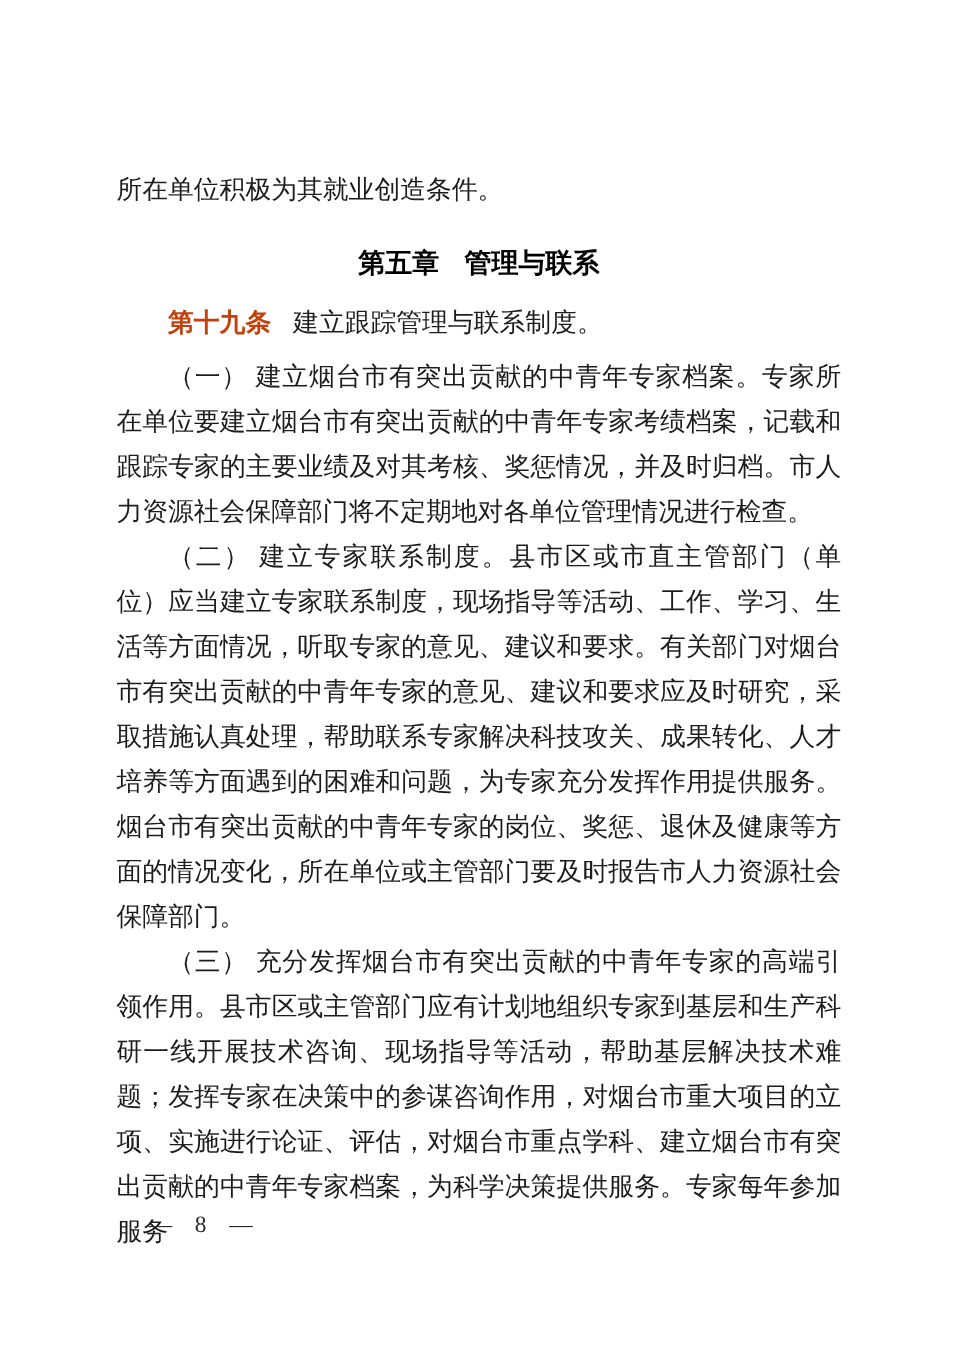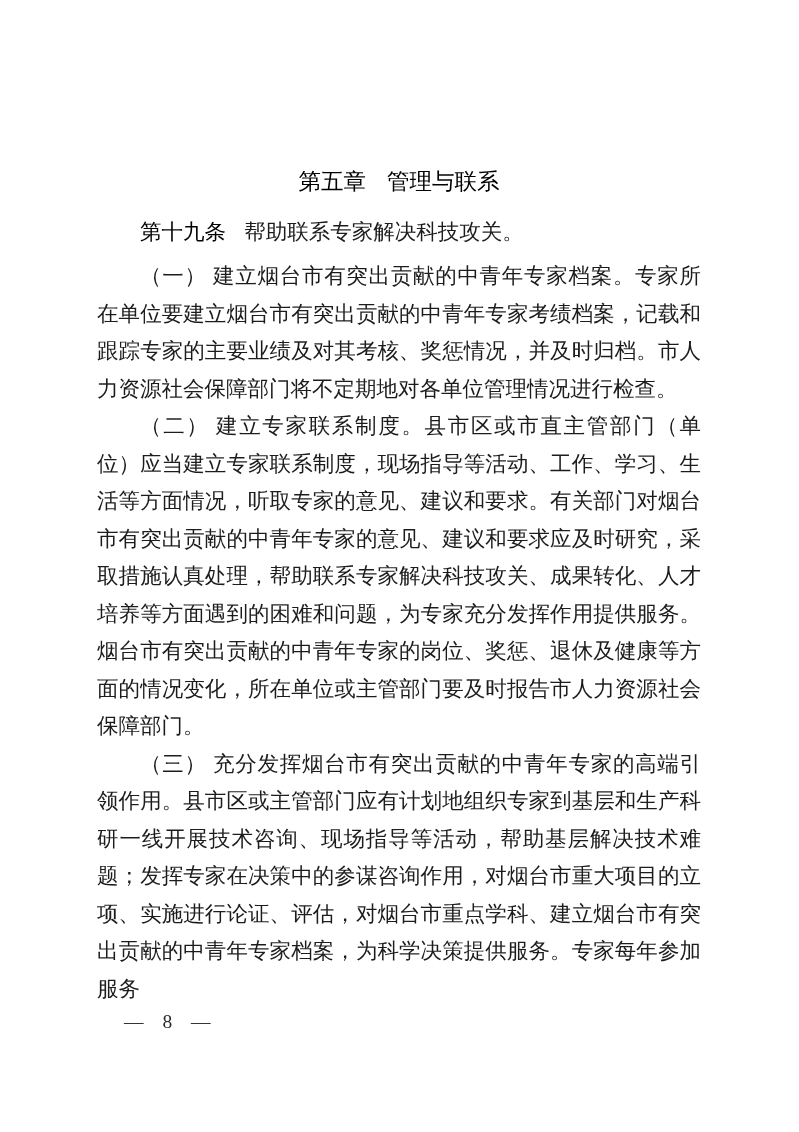--- a/index.html
+++ b/index.html
@@ -25,37 +25,37 @@
     line-height: 37.5px;
     text-align: justify;
   }
   .intro-line {
     margin: 0;
   }
   .chapter-heading {
     margin: 23px 0 13px 0;
     text-align: center;
     font-family: "Liberation Sans", "DejaVu Sans", sans-serif;
-    font-weight: 400;
+    font-weight: 700;
     font-size: 22.5px;
     line-height: 37.5px;
     color: #000000;
   }
   .chapter-number {
     margin-right: 21px;
   }
   .article-line {
     margin: 0 0 7px 0;
     text-indent: 2em;
   }
   .article-number {
     font-family: "Liberation Sans", "DejaVu Sans", sans-serif;
-    font-weight: 400;
+    font-weight: 700;
     margin-right: 0.85em;
-    color: #000000;
+    color: #c2410c;
   }
   .para {
     margin: 0;
     text-indent: 2em;
   }
   .para-label {
     margin-right: 0.3em;
   }
   .page-footer {
     position: absolute;
@@ -66,24 +66,25 @@
     letter-spacing: 7px;
     color: #2a2a2a;
   }
 </style>
 </head>
 <body>
 
 <div class="page">
   <div class="content">
 
+    <p class="intro-line">所在单位积极为其就业创造条件。</p>
 
     <h2 class="chapter-heading"><span class="chapter-number">第五章</span><span>管理与联系</span></h2>
 
-    <p class="article-line"><span class="article-number">第十九条</span><span>帮助联系专家解决科技攻关。</span></p>
+    <p class="article-line"><span class="article-number">第十九条</span><span>建立跟踪管理与联系制度。</span></p>
 
     <p class="para"><span class="para-label">（一）</span><span>建立烟台市有突出贡献的中青年专家档案。专家所在单位要建立烟台市有突出贡献的中青年专家考绩档案，记载和跟踪专家的主要业绩及对其考核、奖惩情况，并及时归档。市人力资源社会保障部门将不定期地对各单位管理情况进行检查。</span></p>
 
     <p class="para"><span class="para-label">（二）</span><span>建立专家联系制度。县市区或市直主管部门（单位）应当建立专家联系制度，现场指导等活动、工作、学习、生活等方面情况，听取专家的意见、建议和要求。有关部门对烟台市有突出贡献的中青年专家的意见、建议和要求应及时研究，采取措施认真处理，帮助联系专家解决科技攻关、成果转化、人才培养等方面遇到的困难和问题，为专家充分发挥作用提供服务。烟台市有突出贡献的中青年专家的岗位、奖惩、退休及健康等方面的情况变化，所在单位或主管部门要及时报告市人力资源社会保障部门。</span></p>
 
     <p class="para"><span class="para-label">（三）</span><span>充分发挥烟台市有突出贡献的中青年专家的高端引领作用。县市区或主管部门应有计划地组织专家到基层和生产科研一线开展技术咨询、现场指导等活动，帮助基层解决技术难题；发挥专家在决策中的参谋咨询作用，对烟台市重大项目的立项、实施进行论证、评估，对烟台市重点学科、建立烟台市有突出贡献的中青年专家档案，为科学决策提供服务。专家每年参加服务</span></p>
 
   </div>
 
   <div class="page-footer">

